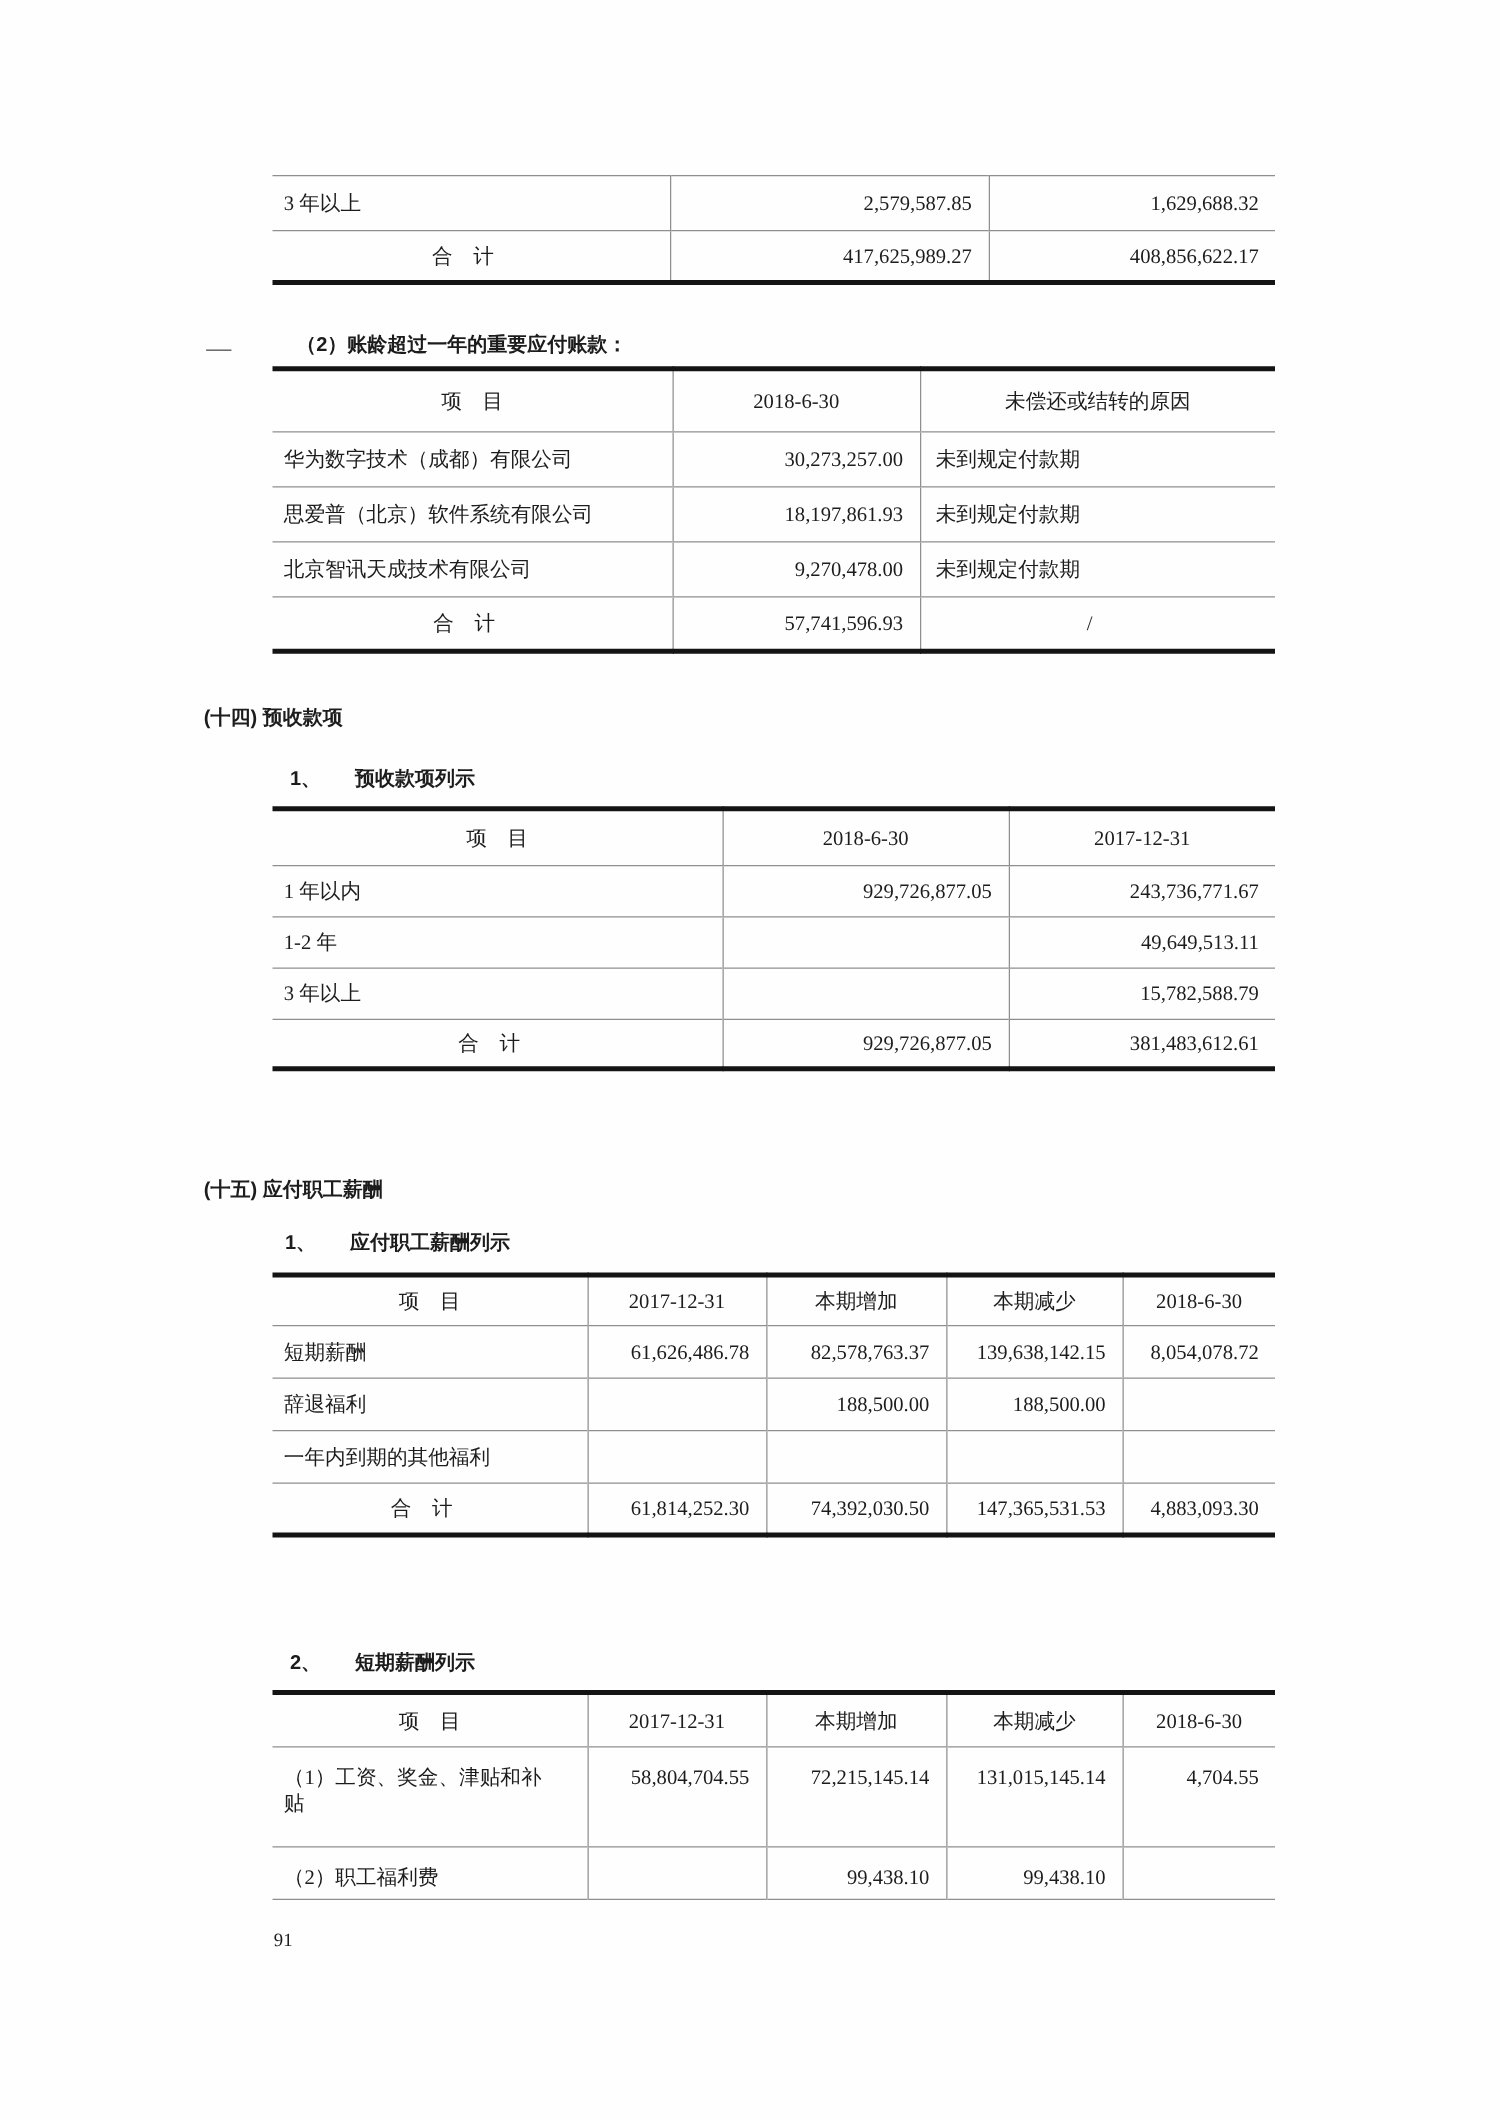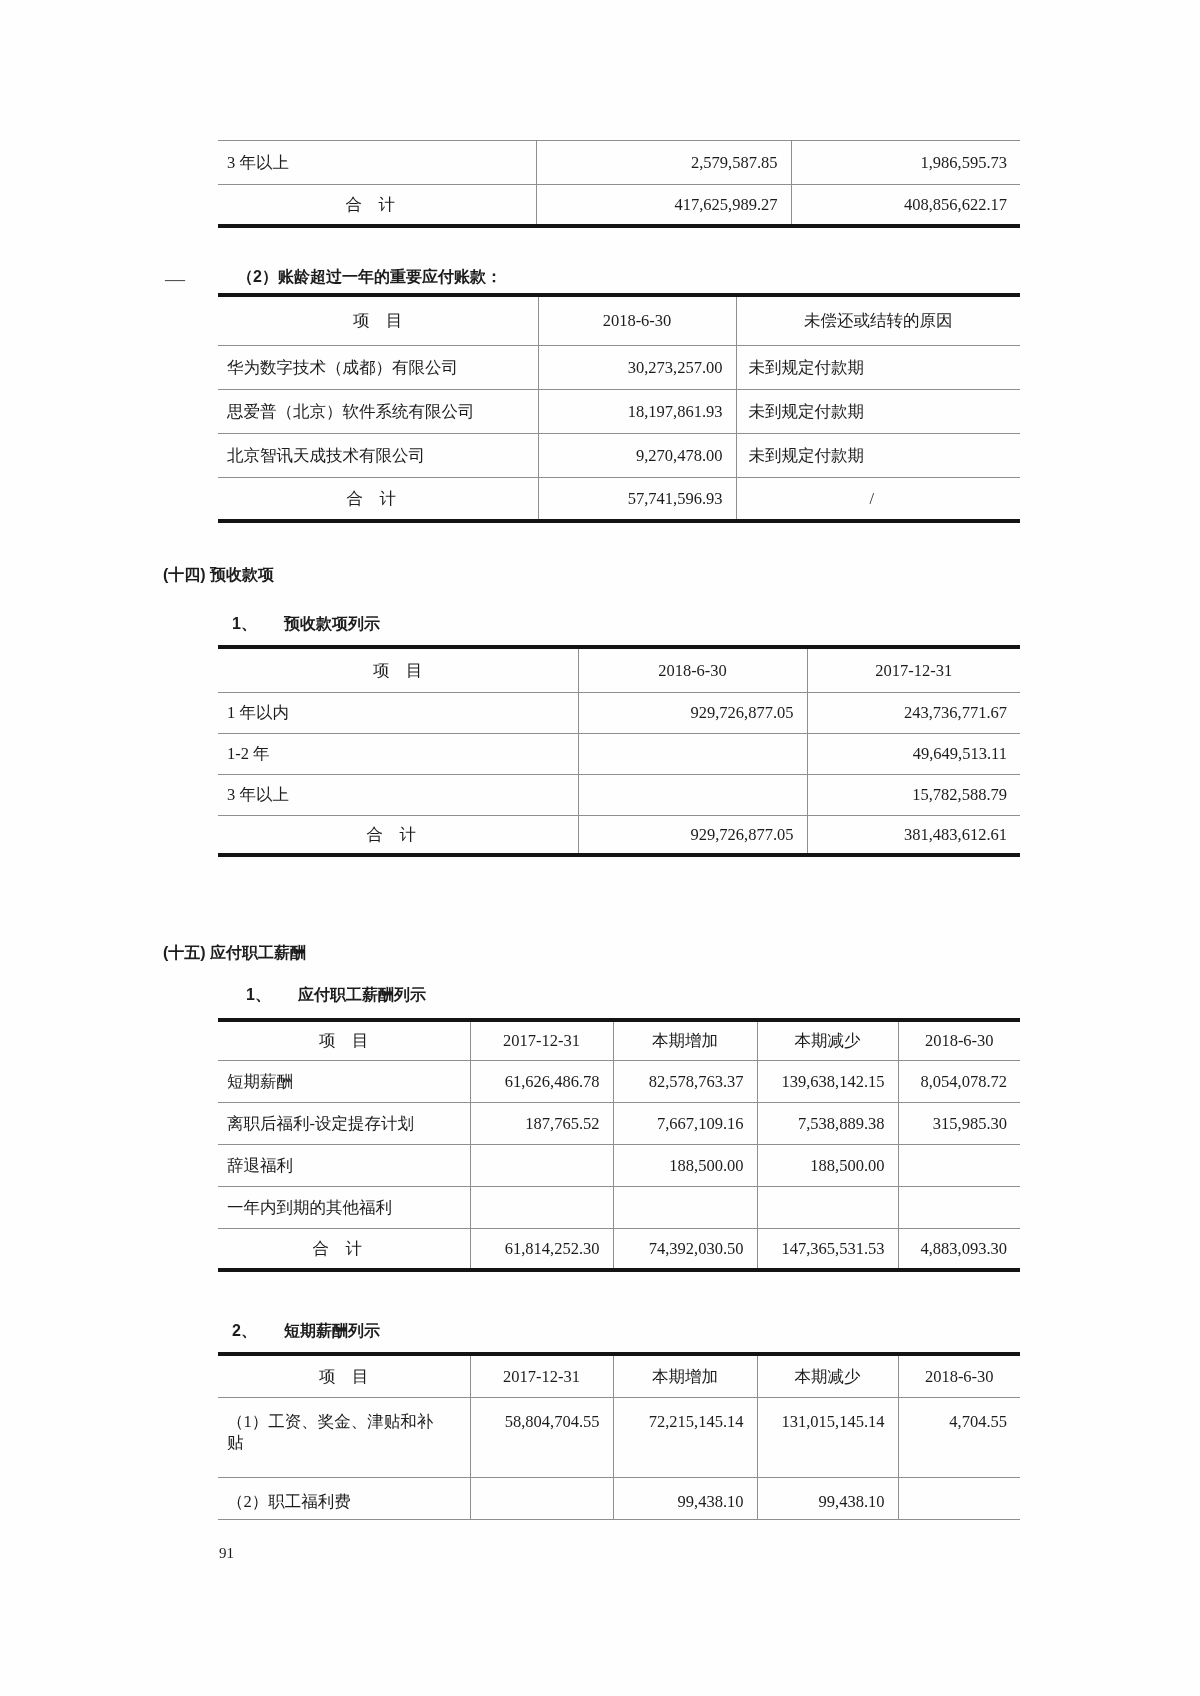--- a/index.html
+++ b/index.html
@@ -85,21 +85,21 @@
   <table id="t1">
     <colgroup>
         <col style="width:318px">
         <col style="width:255px">
         <col style="width:229px">
       </colgroup>
   <tbody>
         <tr>
           <td>3 年以上</td>
           <td>2,579,587.85</td>
-          <td>1,986,595.73</td>
+          <td>1,629,688.32</td>
         </tr>
         <tr class="total">
           <td>合　计</td>
           <td>417,625,989.27</td>
           <td>408,856,622.17</td>
         </tr>
       </tbody>
     </table>
 
   <span class="margin-mark">—</span>
@@ -181,21 +181,21 @@
         <tr class="total">
           <td>合　计</td>
           <td>929,726,877.05</td>
           <td>381,483,612.61</td>
         </tr>
       </tbody>
     </table>
 
   <div class="heading" style="left:163px;top:940px;">(十五) 应付职工薪酬</div>
 
-  <div class="heading sub" style="left:246px;top:982px;">
+  <div class="heading sub" style="left:228px;top:982px;">
     <span class="num">1、</span><span>应付职工薪酬列示</span>
   </div>
 
   <table id="t4">
     <colgroup>
         <col style="width:252px">
         <col style="width:143px">
         <col style="width:144px">
         <col style="width:141px">
         <col style="width:122px">
@@ -211,27 +211,20 @@
       </thead>
       <tbody>
         <tr>
           <td>短期薪酬</td>
           <td>61,626,486.78</td>
           <td>82,578,763.37</td>
           <td>139,638,142.15</td>
           <td>8,054,078.72</td>
         </tr>
         <tr>
-          <td>离职后福利-设定提存计划</td>
-          <td>187,765.52</td>
-          <td>7,667,109.16</td>
-          <td>7,538,889.38</td>
-          <td>315,985.30</td>
-        </tr>
-        <tr>
           <td>辞退福利</td>
           <td></td>
           <td>188,500.00</td>
           <td>188,500.00</td>
           <td></td>
         </tr>
         <tr>
           <td>一年内到期的其他福利</td>
           <td></td>
           <td></td>

